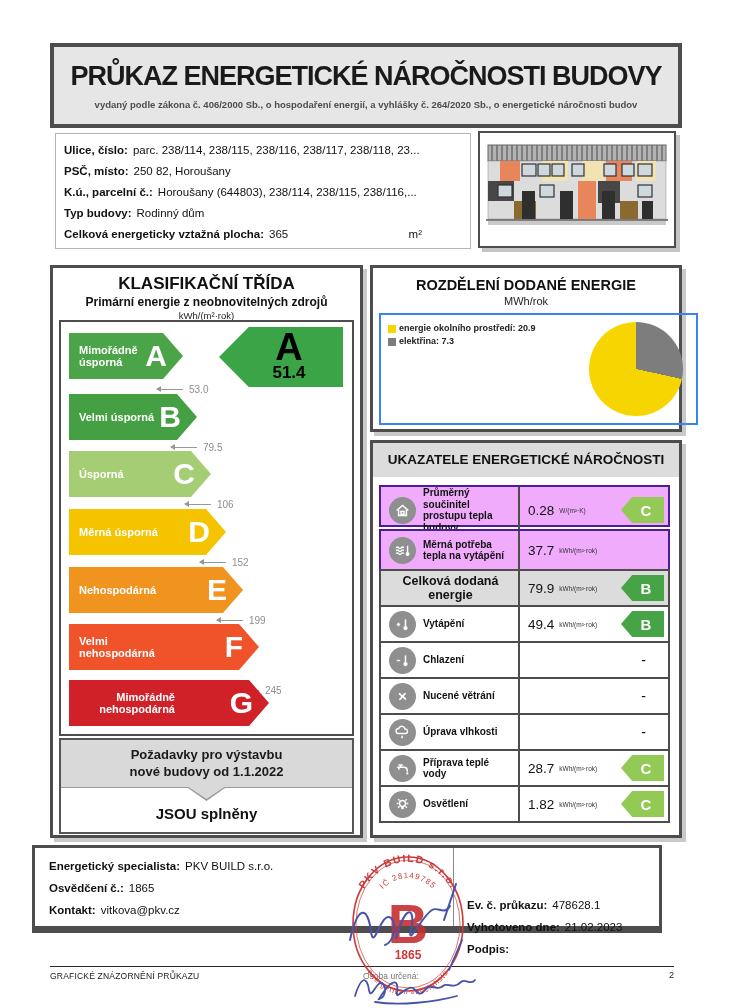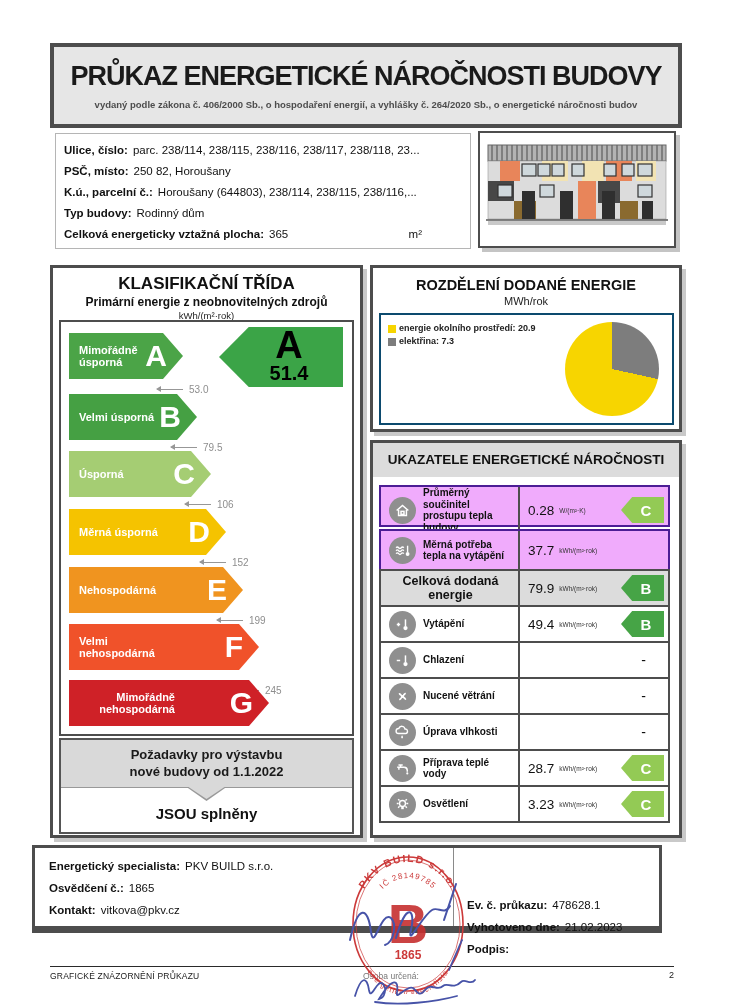--- a/index.html
+++ b/index.html
@@ -39,36 +39,36 @@
   .thr{position:absolute;display:flex;align-items:center;height:12px;}
   .thr-line{width:26px;height:1px;background:#979797;position:relative;margin-right:6px;}
   .thr-line::before{content:"";position:absolute;left:-1px;top:-2.5px;border:3px solid transparent;
     border-right:5px solid #979797;border-left:none;}
   .thr-num{font-size:10px;color:#8e8e8e;}
   .big-arrow{position:absolute;right:9px;top:5px;width:108px;height:60px;
     clip-path:polygon(0 50%,24% 0,100% 0,100% 100%,24% 100%);
     display:flex;flex-direction:column;align-items:center;justify-content:center;
     padding-left:16px;filter:drop-shadow(3px 3px 0 #b5b5b5);}
   .big-arrow .ba-letter{font-size:38px;font-weight:bold;color:#000;line-height:.85;}
-  .big-arrow .ba-value{font-size:20px;font-weight:bold;color:#000;}
+  .big-arrow .ba-value{font-size:17px;font-weight:bold;color:#000;}
   .req-box{position:absolute;left:6px;top:470px;width:291px;border:2px solid #555;}
   .req-gray{position:relative;background:#d9d9d9;border-bottom:1px solid #999;
     text-align:center;padding:6px 0 7px 0;}
   .req-line{font-size:13px;font-weight:bold;color:#1a1a1a;line-height:17px;}
   .req-chev-b{position:absolute;left:50%;bottom:-14px;transform:translateX(-50%);width:40px;height:14px;
     background:#999;clip-path:polygon(0 0,100% 0,50% 100%);}
   .req-chev{position:absolute;left:50%;bottom:-12px;transform:translateX(-50%);width:36px;height:12px;
     background:#d9d9d9;clip-path:polygon(0 0,100% 0,50% 100%);z-index:2;}
   .req-white{background:#fff;text-align:center;padding:17px 0 9px 0;}
   .req-result{font-size:15px;font-weight:bold;color:#111;}
   
   .pie-panel{left:370px;top:265px;width:306px;height:161px;}
   .pp-title{text-align:center;font-size:14.5px;font-weight:bold;margin-top:9px;color:#111;}
   .pp-unit{text-align:center;font-size:11px;margin-top:2px;color:#222;}
-  .pie-inner{position:absolute;left:6px;top:45px;width:291px;height:108px;border:2px solid #0c4a6e;}
+  .pie-inner{position:absolute;left:6px;top:45px;width:291px;height:108px;border:2px solid #3b82f6;padding-left:24px;}
   .legend{position:absolute;left:7px;top:7px;}
   .legend-item{display:flex;align-items:center;font-size:9px;font-weight:bold;color:#222;line-height:13px;}
   .legend-swatch{width:8px;height:8px;margin-right:3px;flex:none;}
   .pie{position:absolute;right:13px;top:7px;width:94px;height:94px;border-radius:50%;}
   
   .ind-panel{left:370px;top:440px;width:306px;height:392px;}
   .ind-band{position:absolute;left:0;top:0;right:0;height:34px;background:#dcdcdc;}
   .ind-title{position:absolute;left:0;right:0;top:9px;text-align:center;
     font-size:13.5px;font-weight:bold;color:#111;}
   .ind-row{display:grid;grid-template-columns:42px 1fr 150px;align-items:center;height:38px;}
@@ -458,21 +458,21 @@
           <span class="icon-circle">
         <svg width="17" height="17" viewBox="0 0 16 16" fill="none" stroke="#fff" stroke-width="1.3">
           <circle cx="8" cy="7" r="2.8"></circle>
               <rect x="6.8" y="10.2" width="2.4" height="2.2" fill="#fff" stroke="none"></rect>
           <path d="M2.6,7 h1.8 M11.6,7 h1.8 M3.9,3 l1.3,1.3 M12.1,3 l-1.3,1.3 M3.9,11 l1.3,-1.3 M12.1,11 l-1.3,-1.3"></path>
         </svg>
           </span>
         </div>
       <div class="ind-label">Osvětlení</div>
       <div class="ind-valcell">
-        <span class="ind-value">3.23</span>
+        <span class="ind-value">1.82</span>
         <span class="ind-unit">kWh/(m²·rok)</span>
         <span class="ind-dash"></span>
         <span class="ind-badge" style="background-color: rgb(147, 202, 85);">C</span>
       </div>
     </div>
   </div>
 </div>
 
 <div class="abs spec-panel">
   <div class="spec-left">

